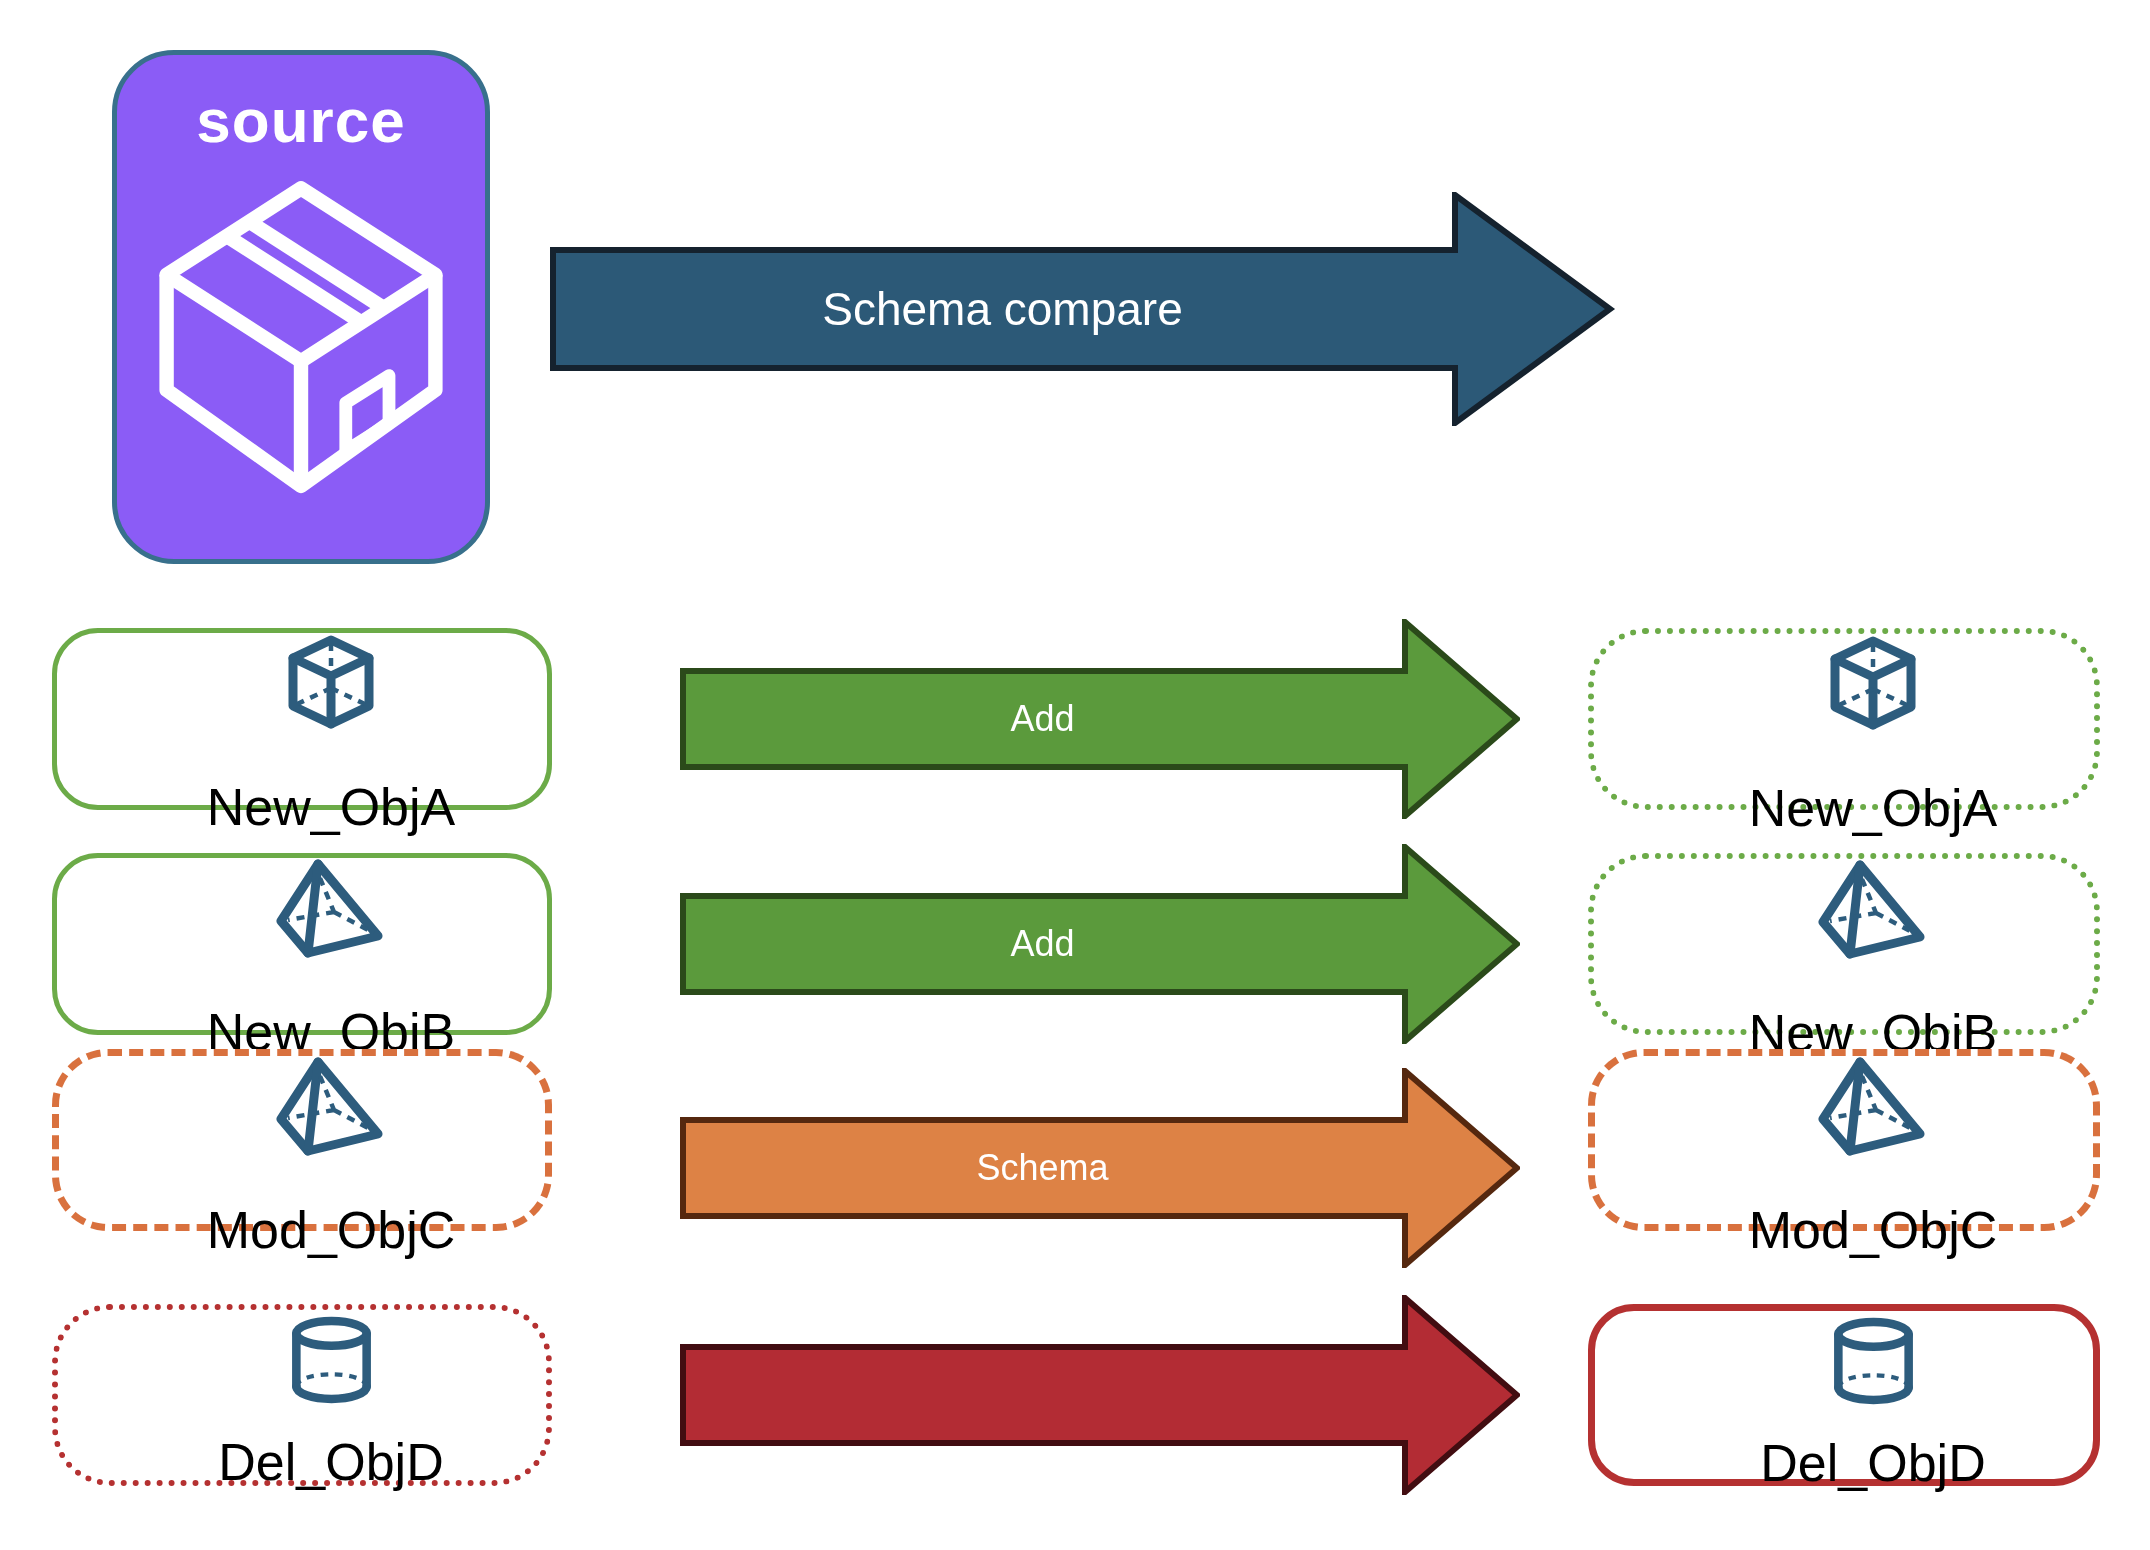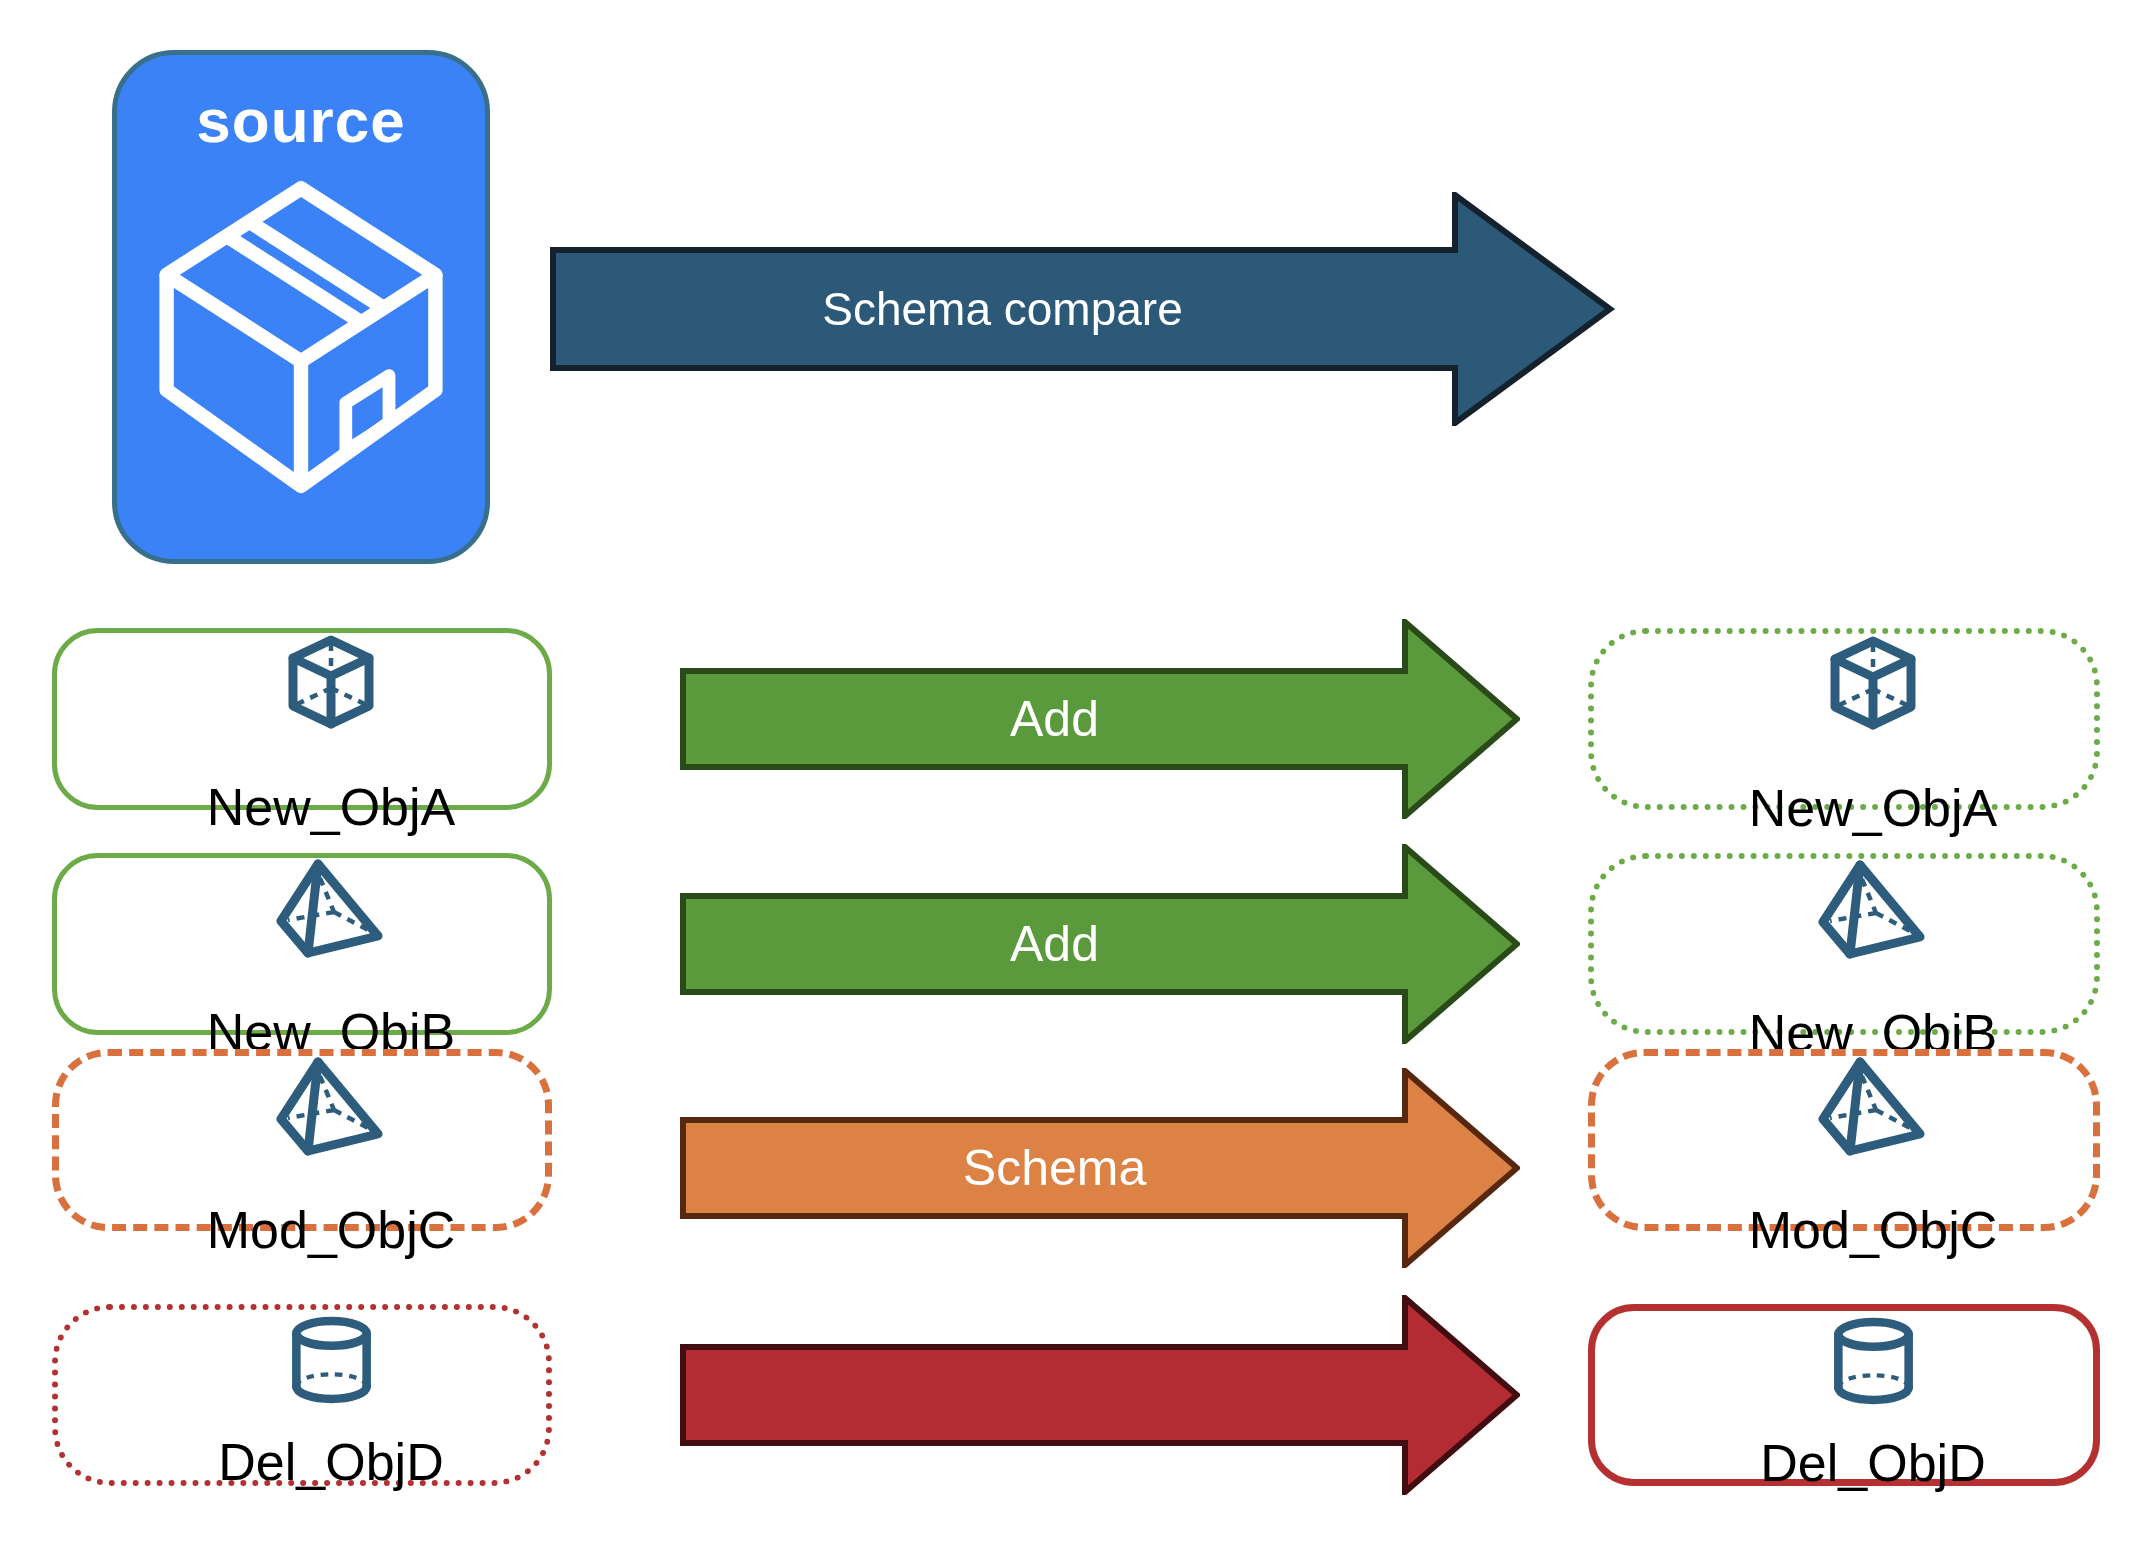--- a/index.html
+++ b/index.html
@@ -3,40 +3,40 @@
 <meta charset="utf-8">
 <style>
   html,body { margin:0; padding:0; background:#ffffff; }
   .canvas {
     position:relative; width:2150px; height:1550px; background:#ffffff;
     font-family:"Liberation Sans", sans-serif; overflow:hidden;
   }
 
   
   .node {
-    position:absolute; background:#3b82f6; border:5px solid #38708C;
+    position:absolute; background:#8b5cf6; border:5px solid #38708C;
     box-sizing:border-box; display:flex; flex-direction:column; align-items:center;
   }
   .node.source { left:112px; top:50px; width:378px; height:514px; border-radius:62px; }
   .node.target { left:1658px; top:50px; width:400px; height:514px; border-radius:70px; }
   .node-label { color:#ffffff; font-size:62px; font-weight:bold; margin-top:30px; letter-spacing:1px; }
   .big-icon { margin-top:10px; }
 
   
   .main-arrow-svg { position:absolute; left:550px; top:192px; }
   .main-arrow-label {
     position:absolute; left:550px; top:192px; width:905px; height:234px;
     display:flex; align-items:center; justify-content:center;
     color:#ffffff; font-size:46px;
   }
   .row-arrow-svg { position:absolute; left:680px; width:840px; height:200px; }
   .row-arrow-label {
     position:absolute; left:680px; width:725px; height:200px;
     display:flex; align-items:center; justify-content:center;
-    color:#ffffff; font-size:50px;padding-left:12px;
+    color:#ffffff; font-size:36px;
   }
   .a1 { top:619px; } .a2 { top:844px; } .a3 { top:1068px; } .a4 { top:1295px; }
 
   .fill-main   { fill:#2C5977; stroke:#15222E; stroke-width:6; }
   .fill-add    { fill:#5B9A3C; stroke:#2B4A1A; stroke-width:6; }
   .fill-update { fill:#DD8245; stroke:#55280F; stroke-width:6; }
   .fill-delete { fill:#B32C34; stroke:#420D11; stroke-width:6; }
 
   
   .obj-box {

